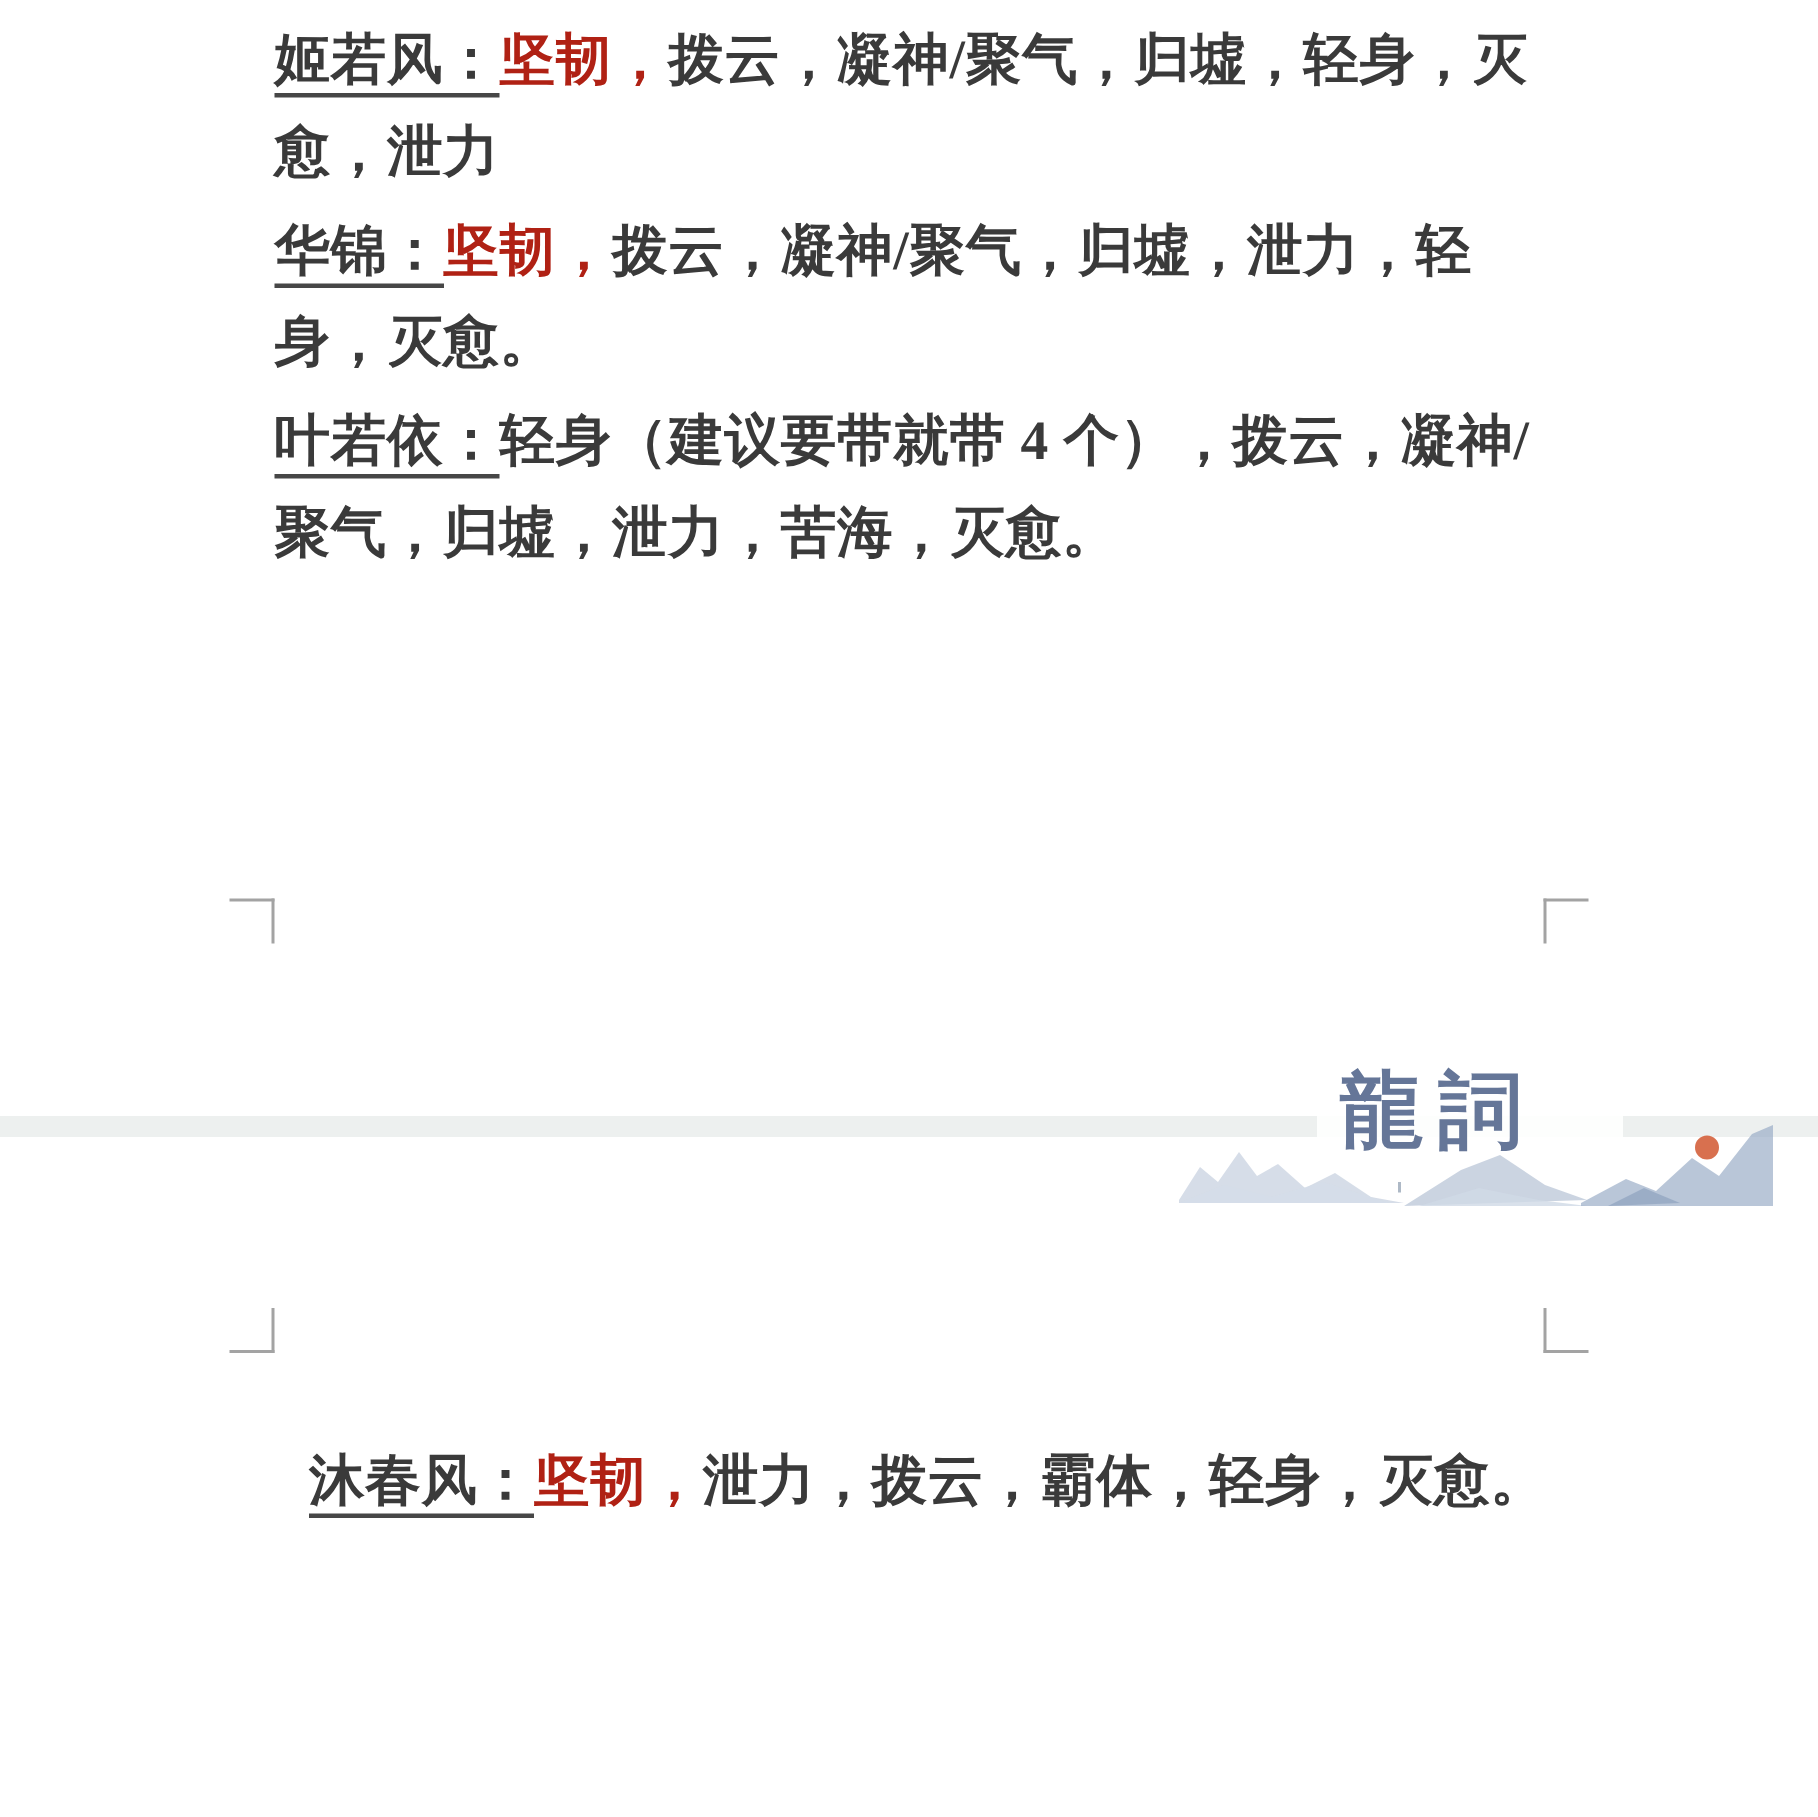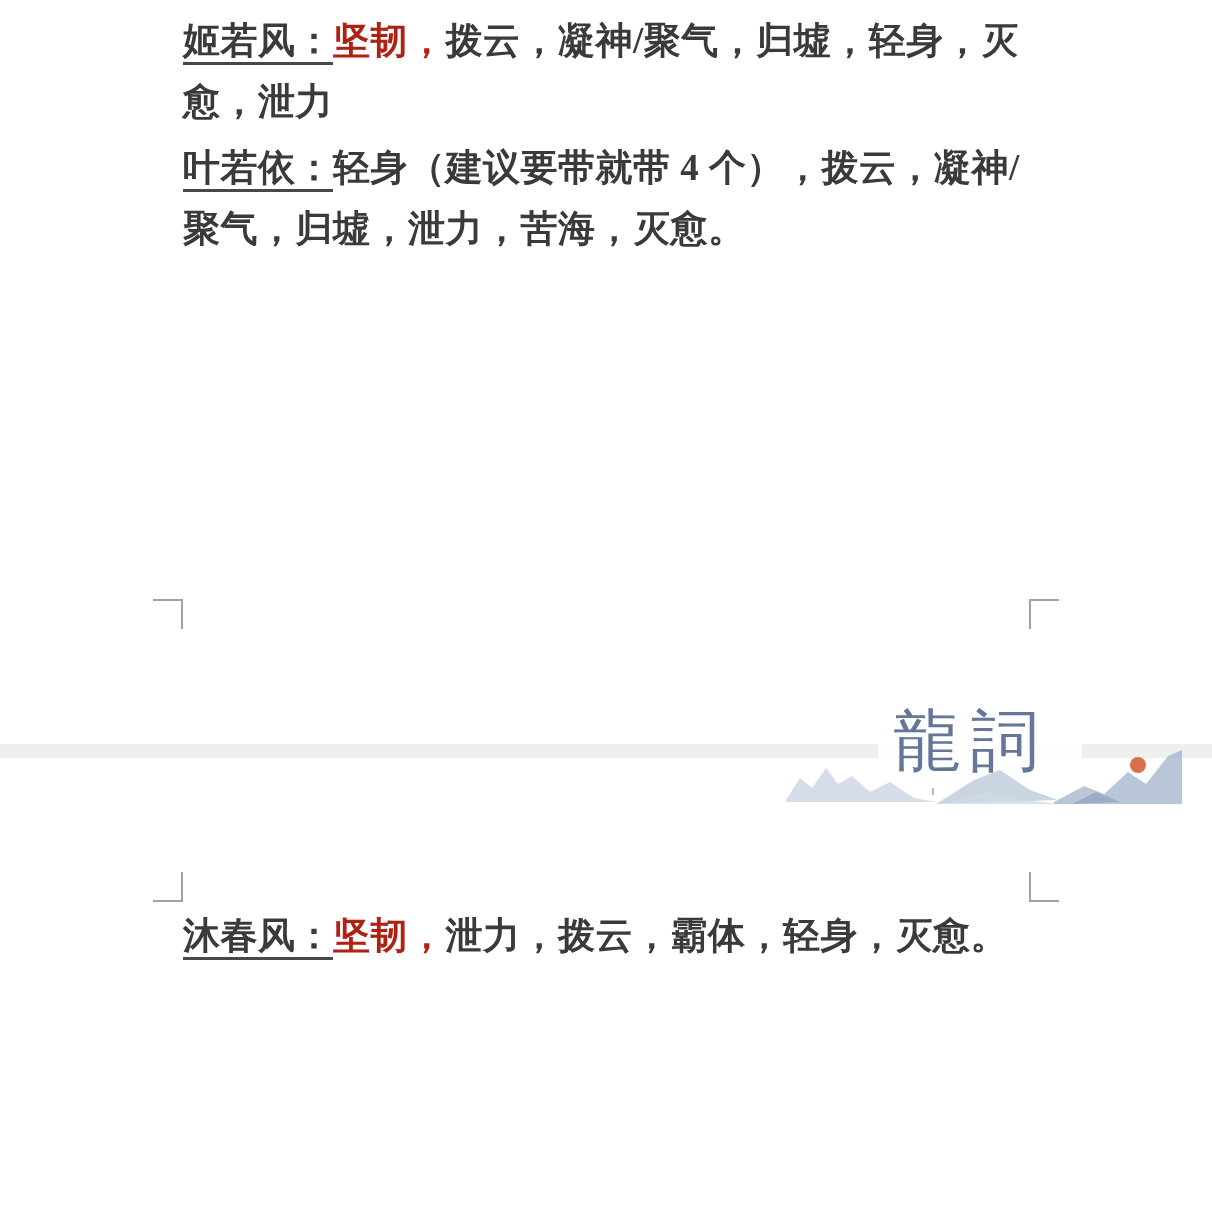--- a/index.html
+++ b/index.html
@@ -23,49 +23,50 @@
   .crop.p1-bl{left:153px;top:599px;border-top:2px solid var(--crop-color);border-right:2px solid var(--crop-color);}
   .crop.p1-br{left:1029px;top:599px;border-top:2px solid var(--crop-color);border-left:2px solid var(--crop-color);}
   .crop.p2-tl{left:153px;top:872px;border-bottom:2px solid var(--crop-color);border-right:2px solid var(--crop-color);}
   .crop.p2-tr{left:1029px;top:872px;border-bottom:2px solid var(--crop-color);border-left:2px solid var(--crop-color);}
 
   
   .textblock{position:absolute;left:183px;width:848px;z-index:3;
     font-size:37px;line-height:61px;font-weight:bold;color:var(--text-color);
     letter-spacing:0.5px;}
   .textblock.page-1{top:10px;}
-  .textblock.page-2{top:905px;}
+  .textblock.page-2{top:957px;text-align:right;}
   .entry{margin:0 0 5px 0;}
   .entry-name{border-bottom:3px solid #474747;padding-bottom:1px;}
   .entry-red{color:var(--red-color);}
 
   
   .wm-box{position:absolute;left:878px;top:690px;width:204px;height:100px;
     background:rgba(255,255,255,0.88);z-index:4;}
   .wm-logo{position:absolute;left:893px;top:693px;z-index:6;
-    font-size:68px;line-height:96px;font-weight:normal;letter-spacing:10px;
+    font-size:56px;line-height:96px;font-weight:bold;letter-spacing:10px;
     color:var(--watermark-color);white-space:nowrap;}
   .wm-mountains{position:absolute;left:786px;top:748px;width:396px;height:56px;z-index:5;}
 </style>
 </head>
 <body>
 
 <div class="stage">
 
   <div class="page-band"></div>
 
   <div class="crop p1-bl"></div>
   <div class="crop p1-br"></div>
   <div class="crop p2-tl"></div>
   <div class="crop p2-tr"></div>
 
   <div class="textblock page-1">
   <p class="entry"><span class="entry-name">姬若风：</span><span class="entry-red">坚韧，</span><span class="entry-rest">拨云，凝神/聚气，归墟，轻身，灭愈，泄力</span></p>
 
 
+  <p class="entry"><span class="entry-name">华锦：</span><span class="entry-red">坚韧，</span><span class="entry-rest">拨云，凝神/聚气，归墟，泄力，轻身，灭愈。</span></p>
 
   <p class="entry"><span class="entry-name">叶若依：</span><span class="entry-red"></span><span class="entry-rest">轻身（建议要带就带 4 个），拨云，凝神/聚气，归墟，泄力，苦海，灭愈。</span></p>
 
 </div>
 
   <div class="textblock page-2">
   <p class="entry"><span class="entry-name">沐春风：</span><span class="entry-red">坚韧，</span><span class="entry-rest">泄力，拨云，霸体，轻身，灭愈。</span></p>
 
 </div>
 

